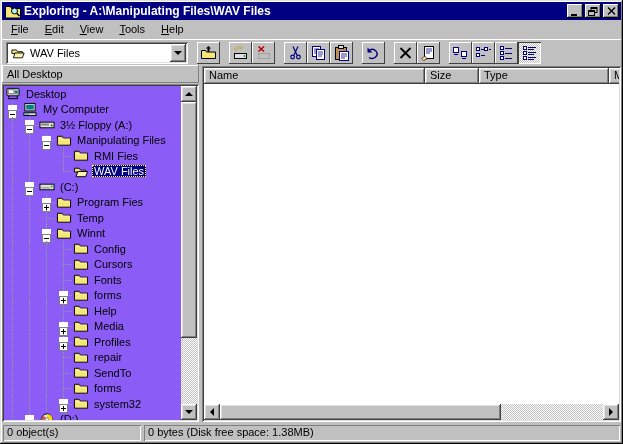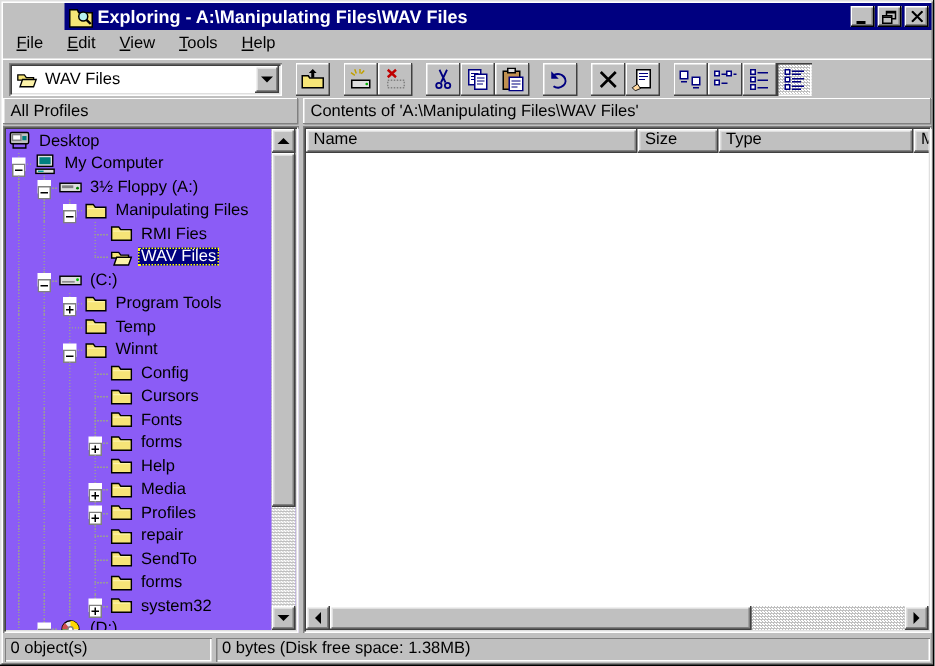--- a/index.html
+++ b/index.html
@@ -7,21 +7,21 @@
   body { background:#c0c0c0; }
 
   .window {
     width:623px; height:444px; background:#c0c0c0; padding:2px;
     box-shadow: inset -1px -1px 0 #000, inset 1px 1px 0 #dfdfdf,
                 inset -2px -2px 0 #808080, inset 2px 2px 0 #fff;
     display:flex; flex-direction:column;
   }
 
   
-  .titlebar { height:18px; background:#000080; display:flex; align-items:center; padding:0 2px; flex:0 0 auto;margin-left:41px; }
+  .titlebar { height:18px; background:#000080; display:flex; align-items:center; padding:0 2px; flex:0 0 auto; }
   .titlebar .app-icon { width:16px; height:15px; margin:0 3px 0 1px; }
   .titlebar .title-text { color:#fff; font-size:12px; font-weight:bold; white-space:nowrap; overflow:hidden; flex:1; letter-spacing:0; }
   .tb-sysbtn { width:16px; height:14px; background:#c0c0c0; margin-left:2px; flex:0 0 auto;
     box-shadow: inset -1px -1px 0 #000, inset 1px 1px 0 #fff, inset -2px -2px 0 #808080;
     display:flex; align-items:center; justify-content:center; }
 
   
   .menubar { height:19px; display:flex; align-items:center; padding-left:1px; flex:0 0 auto;text-align:right; }
   .menu-item { font-size:11px; padding:2px 8px 3px 8px; color:#000; }
   .menu-item::first-letter { text-decoration:underline; }
@@ -265,21 +265,21 @@
             <rect x="2.5" y="11.5" width="3" height="3" fill="#fff" stroke="#000080"></rect>
             <path d="M7 12.5h8M7 14.5h6" stroke="#000080"></path>
           </svg>
         </div>
       </div>
   </div>
 
   <div class="content">
 
     <div class="left-pane">
-      <div class="pane-header">All Profiles</div>
+      <div class="pane-header">All Desktop</div>
       <div class="tree-body">
         <div class="tree-scroll" id="tree-container">
             <div class="tree-row">
               <svg class="t-icon" viewBox="0 0 16 16">
                 <rect x="1.5" y="2.5" width="13" height="8" rx="1" fill="#c0c0c0" stroke="#000"></rect>
                 <rect x="3" y="4" width="6" height="4" fill="#fff" stroke="#808080"></rect>
                 <rect x="10" y="5" width="3" height="3" fill="#008080"></rect>
                 <path d="M3 13.5h10M3.5 10.5v3M12.5 10.5v3" stroke="#000"></path>
               </svg>
               <span class="t-label">Desktop</span>
@@ -409,21 +409,21 @@
                 <div class="expand-box"><svg width="9" height="9">
                     <rect x="0.5" y="0.5" width="8" height="8" fill="#fff" stroke="#808080"></rect>
                     <path d="M2 4.5h5" stroke="#000"></path>
                     <path d="M4.5 2v5" stroke="#000"></path>
                   </svg></div>
               </div>
               <svg class="t-icon" viewBox="0 0 16 16">
                 <path d="M1 3.5h5l1.5 2H15V13H1z" fill="#f6e577" stroke="#000"></path>
                 <path d="M2 6.5h12" stroke="#fdf3a9"></path>
               </svg>
-              <span class="t-label">Program Tools</span>
+              <span class="t-label">Program Fies</span>
             </div>
             <div class="tree-row">
               <div class="t-cell">
                 <div class="vdots"></div>
               </div>
               <div class="t-cell">
                 <div class="vdots"></div>
               </div>
               <div class="t-cell">
                 <div class="vdots "></div>
@@ -728,21 +728,20 @@
           <div class="sb-btn">
               <span class="arrow-down"></span>
             </div>
         </div>
       </div>
     </div>
 
     <div class="splitter"></div>
 
     <div class="right-pane">
-      <div class="pane-header">Contents of 'A:\Manipulating Files\WAV Files'</div>
       <div class="list-body">
         <div class="col-headers" id="col-headers">
             <div class="col-h" style="width: 221px;">Name</div>
             <div class="col-h right" style="width: 54px;">Size</div>
             <div class="col-h" style="width: 130px;">Type</div>
             <div class="col-h" style="width: 120px;">Modified</div>
           </div>
         <div class="list-area"></div>
         <div class="hscrollbar">
           <div class="sb-btn">

